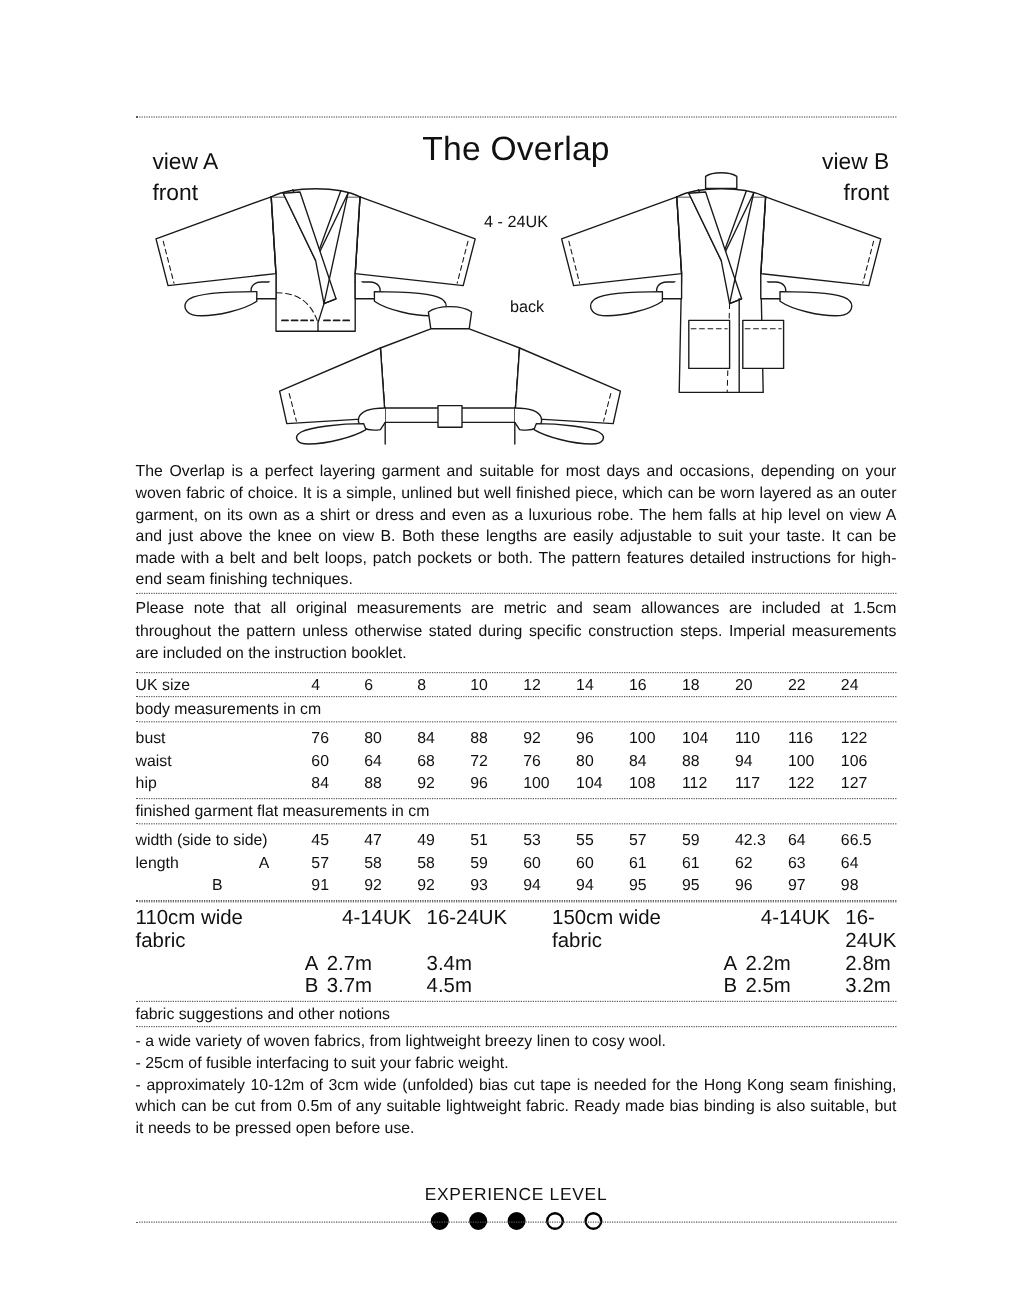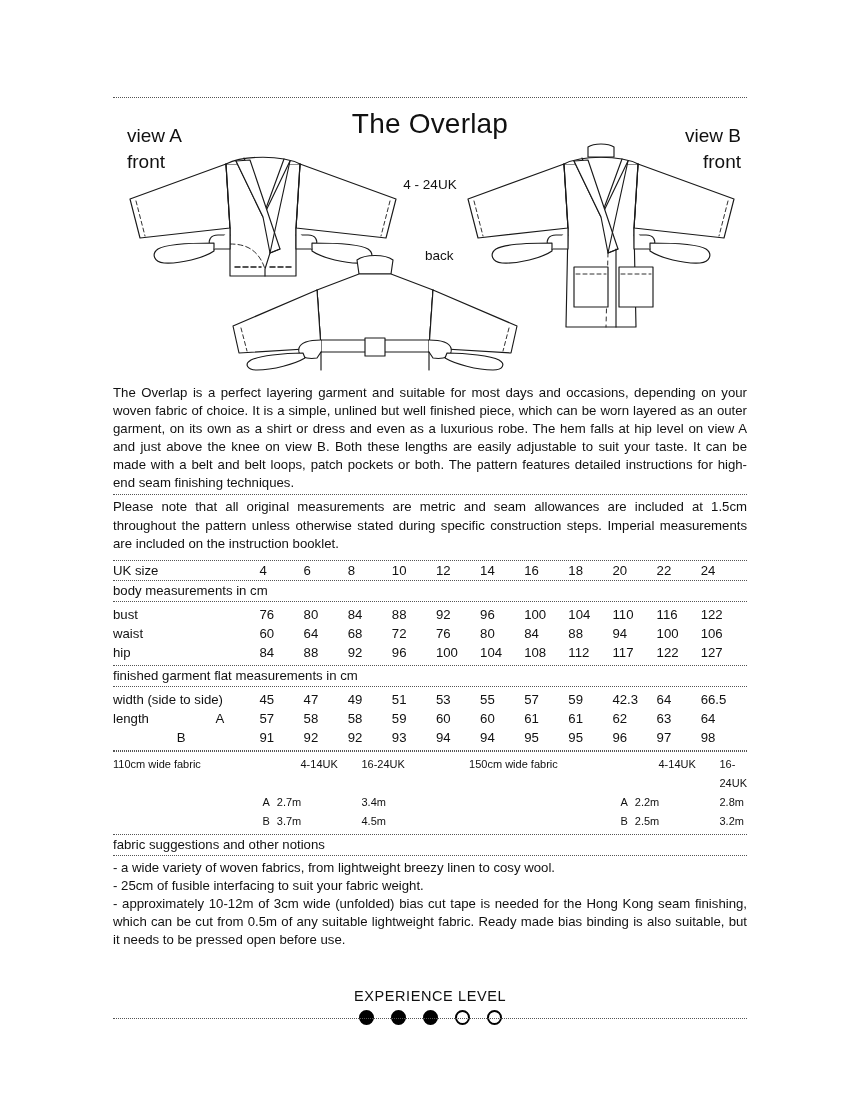--- a/index.html
+++ b/index.html
@@ -55,21 +55,21 @@
   td,th{padding:0;font-weight:400;text-align:left;vertical-align:baseline;}
   .tbl-row td{height:19px;line-height:19px;}
   .lbl{width:146px;}
   .num{width:44px;}
   .num-wide{width:46px;}
   .caption{font-size:13.2px;line-height:20px;color:#111;}
   .spacer3{height:3px;}
   .spacer5{height:5px;}
 
   
-  .fabric{font-size:11px;color:#111;line-height:19px;}
+  .fabric{font-size:17px;color:#111;line-height:19px;}
   .fabric td{height:19px;line-height:19px;}
   .f-w1{width:150px;}
   .f-ab{width:22px;text-align:right;padding-right:7px;}
   .f-v1{width:92px;text-align:center;}
   .f-v2{width:118px;}
   .f-w2{width:152px;}
 
   
   .notion{font-size:13.2px;line-height:1.37;text-align:justify;margin:0;color:#111;}
 

